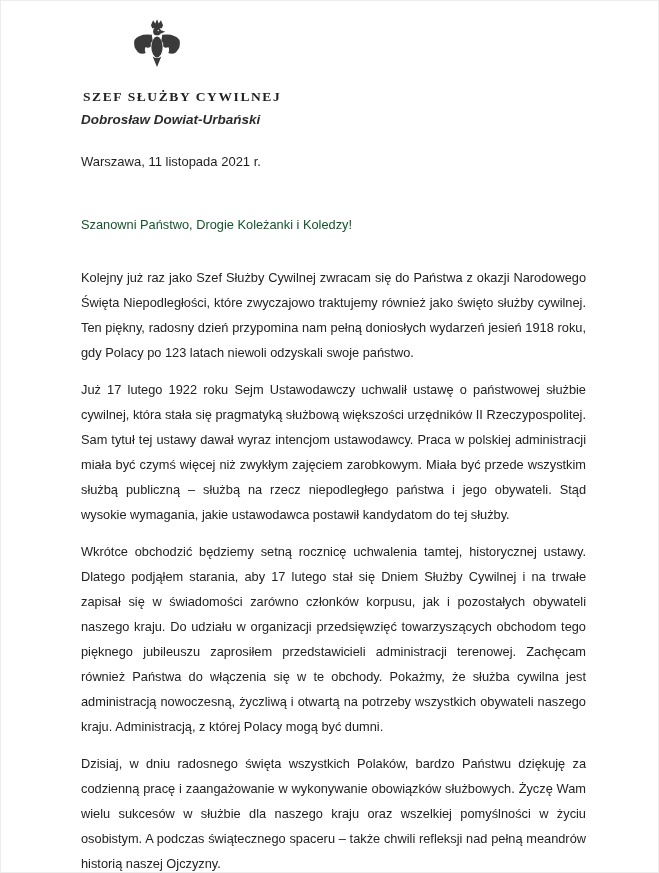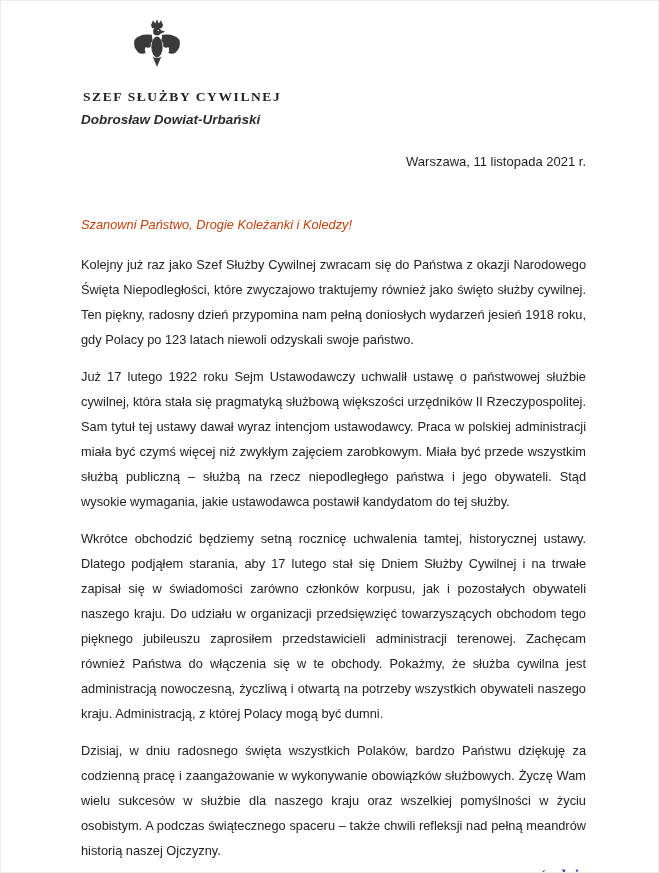--- a/index.html
+++ b/index.html
@@ -35,38 +35,36 @@
   .signer-name {
     margin: 7px 0 0 0;
     font-family: "Liberation Sans", sans-serif;
     font-size: 13.5px;
     font-weight: bold;
     font-style: italic;
     color: #2b2b2b;
   }
   .dateline {
     margin-top: 27px;
-    text-align: right;
     font-size: 13px;
     color: #1f1f1f;
   }
   .salutation {
     margin-top: 48px;
     font-size: 12.8px;
-    color: #c2410c;
-    font-style: italic;
+    color: #14532d;
   }
   .body-text p {
     margin: 12px 0 0 0;
     font-size: 12.8px;
     line-height: 25px;
     text-align: justify;
     color: #222;
   }
-  .body-text p.first { margin-top: 20px; }
+  .body-text p.first { margin-top: 33px; }
   .signature-row {
     margin-top: 2px;
     padding-right: 6px;
     text-align: right;
   }
   .signature-text {
     display: inline-block;
     font-family: "DejaVu Serif", serif;
     font-style: italic;
     font-size: 20px;

